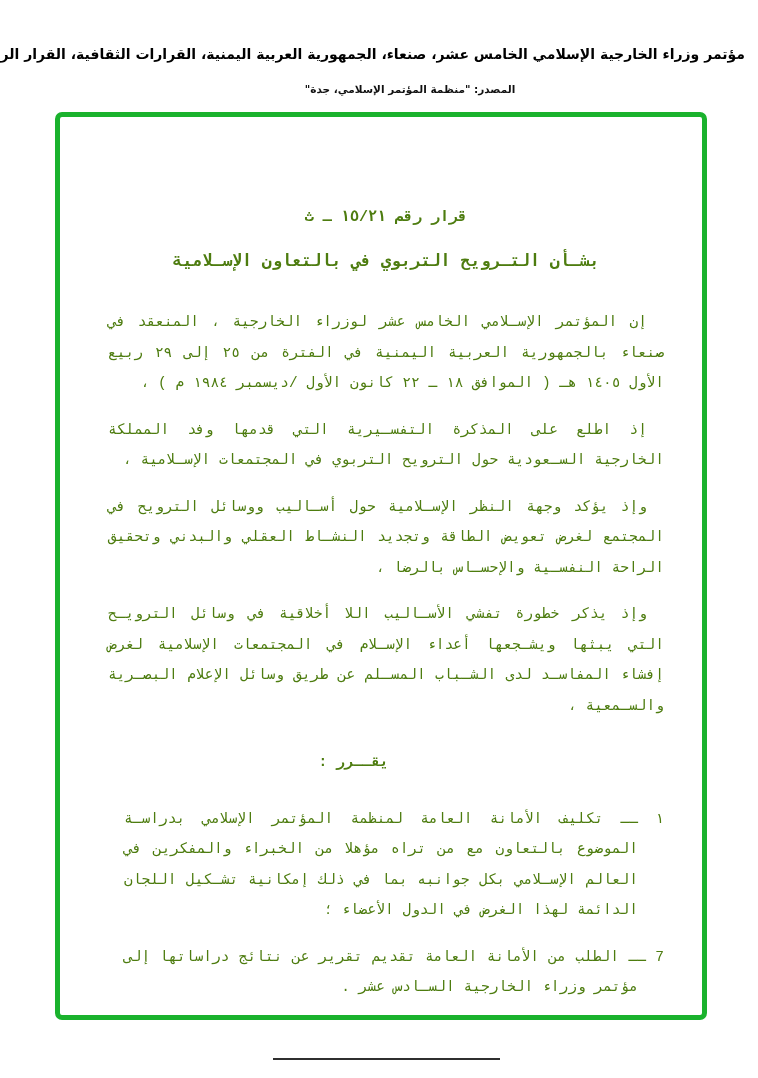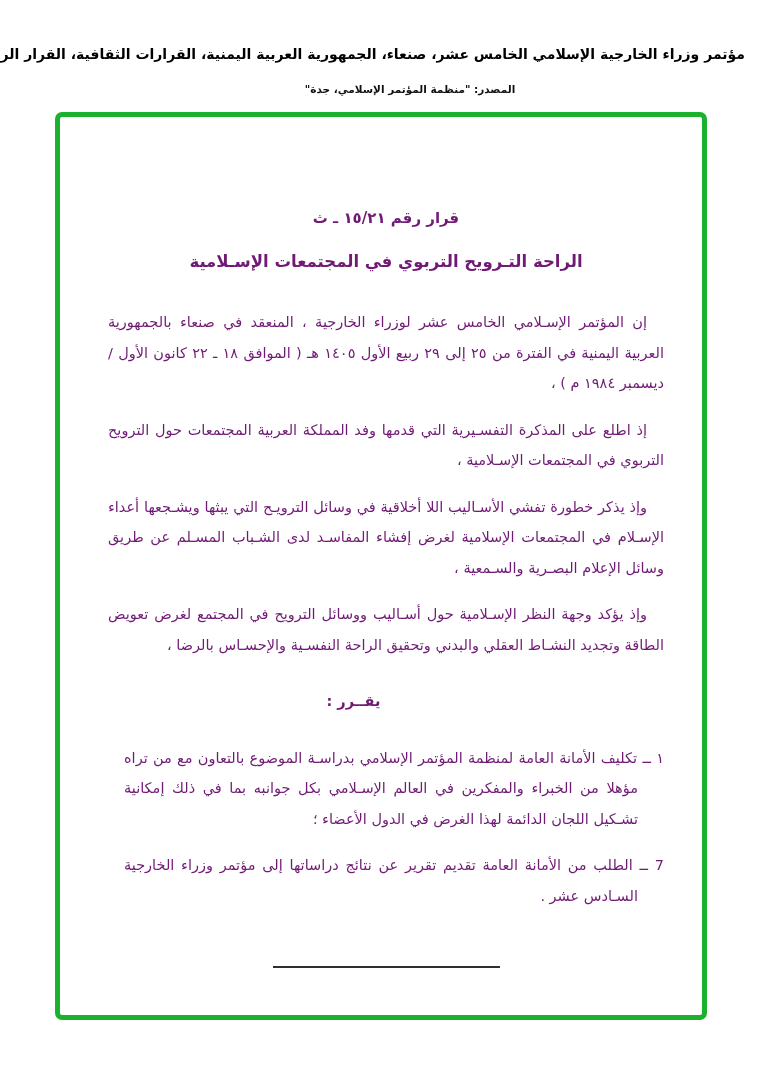--- a/index.html
+++ b/index.html
@@ -46,21 +46,22 @@
     height: 898px;
     border: 5px solid #1ab22d;
     border-radius: 7px;
     background: #ffffff;
   }
   .doc-content {
     direction: rtl;
     padding: 86px 38px 0 48px;
     font-size: 14.5px;
     line-height: 30.5px;
-    color: #701a75;
+    color: #4d7c0f;
+    font-family: Liberation Mono, monospace;
   }
   .doc-title-1 {
     text-align: center;
     font-weight: bold;
     font-size: 15px;
     margin: 0 0 13px 0;
   }
   .doc-title-2 {
     text-align: center;
     font-weight: bold;
@@ -96,29 +97,29 @@
 
 <div class="page-header">مؤتمر وزراء الخارجية الإسلامي الخامس عشر، صنعاء، الجمهورية العربية اليمنية، القرارات الثقافية، القرار الرقم ١٥/٢١-ث</div>
 
 <div class="source-line">المصدر:  "منظمة المؤتمر الإسلامي، جدة"</div>
 
 <div class="doc-frame" style="border-color: rgb(26, 178, 45);">
   <div class="doc-content">
 
     <div class="doc-title-1">قرار رقم ١٥/٢١ ـ ث</div>
 
-    <div class="doc-title-2">الراحة التـرويح التربوي في المجتمعات الإسـلامية</div>
+    <div class="doc-title-2">بشـأن التـرويح التربوي في بالتعاون الإسـلامية</div>
 
     <p class="doc-paragraph">إن المؤتمر الإسـلامي الخامس عشر لوزراء الخارجية ، المنعقد في صنعاء بالجمهورية العربية اليمنية في الفترة من ٢٥ إلى ٢٩ ربيع الأول ١٤٠٥ هـ ( الموافق ١٨ ـ ٢٢ كانون الأول /ديسمبر ١٩٨٤ م ) ،</p>
 
-    <p class="doc-paragraph">إذ اطلع على المذكرة التفسـيرية التي قدمها وفد المملكة العربية المجتمعات حول الترويح التربوي في المجتمعات الإسـلامية ،</p>
+    <p class="doc-paragraph">إذ اطلع على المذكرة التفسـيرية التي قدمها وفد المملكة الخارجية السـعودية حول الترويح التربوي في المجتمعات الإسـلامية ،</p>
+
+    <p class="doc-paragraph">وإذ يؤكد وجهة النظر الإسـلامية حول أسـاليب ووسائل الترويح في المجتمع لغرض تعويض الطاقة وتجديد النشـاط العقلي والبدني وتحقيق الراحة النفسـية والإحسـاس بالرضا ،</p>
 
     <p class="doc-paragraph">وإذ يذكر خطورة تفشي الأسـاليب اللا أخلاقية في وسائل الترويـح التي يبثها ويشـجعها أعداء الإسـلام في المجتمعات الإسلامية لغرض إفشاء المفاسـد لدى الشـباب المسـلم عن طريق وسائل الإعلام البصـرية والسـمعية ،</p>
-
-    <p class="doc-paragraph">وإذ يؤكد وجهة النظر الإسـلامية حول أسـاليب ووسائل الترويح في المجتمع لغرض تعويض الطاقة وتجديد النشـاط العقلي والبدني وتحقيق الراحة النفسـية والإحسـاس بالرضا ،</p>
 
     <div class="decides-line">يقــرر :</div>
 
     <p class="doc-item">١ ــ تكليف الأمانة العامة لمنظمة المؤتمر الإسلامي بدراسـة الموضوع بالتعاون مع من تراه مؤهلا من الخبراء والمفكرين في العالم الإسـلامي بكل جوانبه بما في ذلك إمكانية تشـكيل اللجان الدائمة لهذا الغرض في الدول الأعضاء ؛</p>
 
     <p class="doc-item">7 ــ الطلب من الأمانة العامة تقديم تقرير عن نتائج دراساتها إلى مؤتمر وزراء الخارجية السـادس عشر .</p>
 
     <div class="bottom-rule"></div>
 
   </div>

